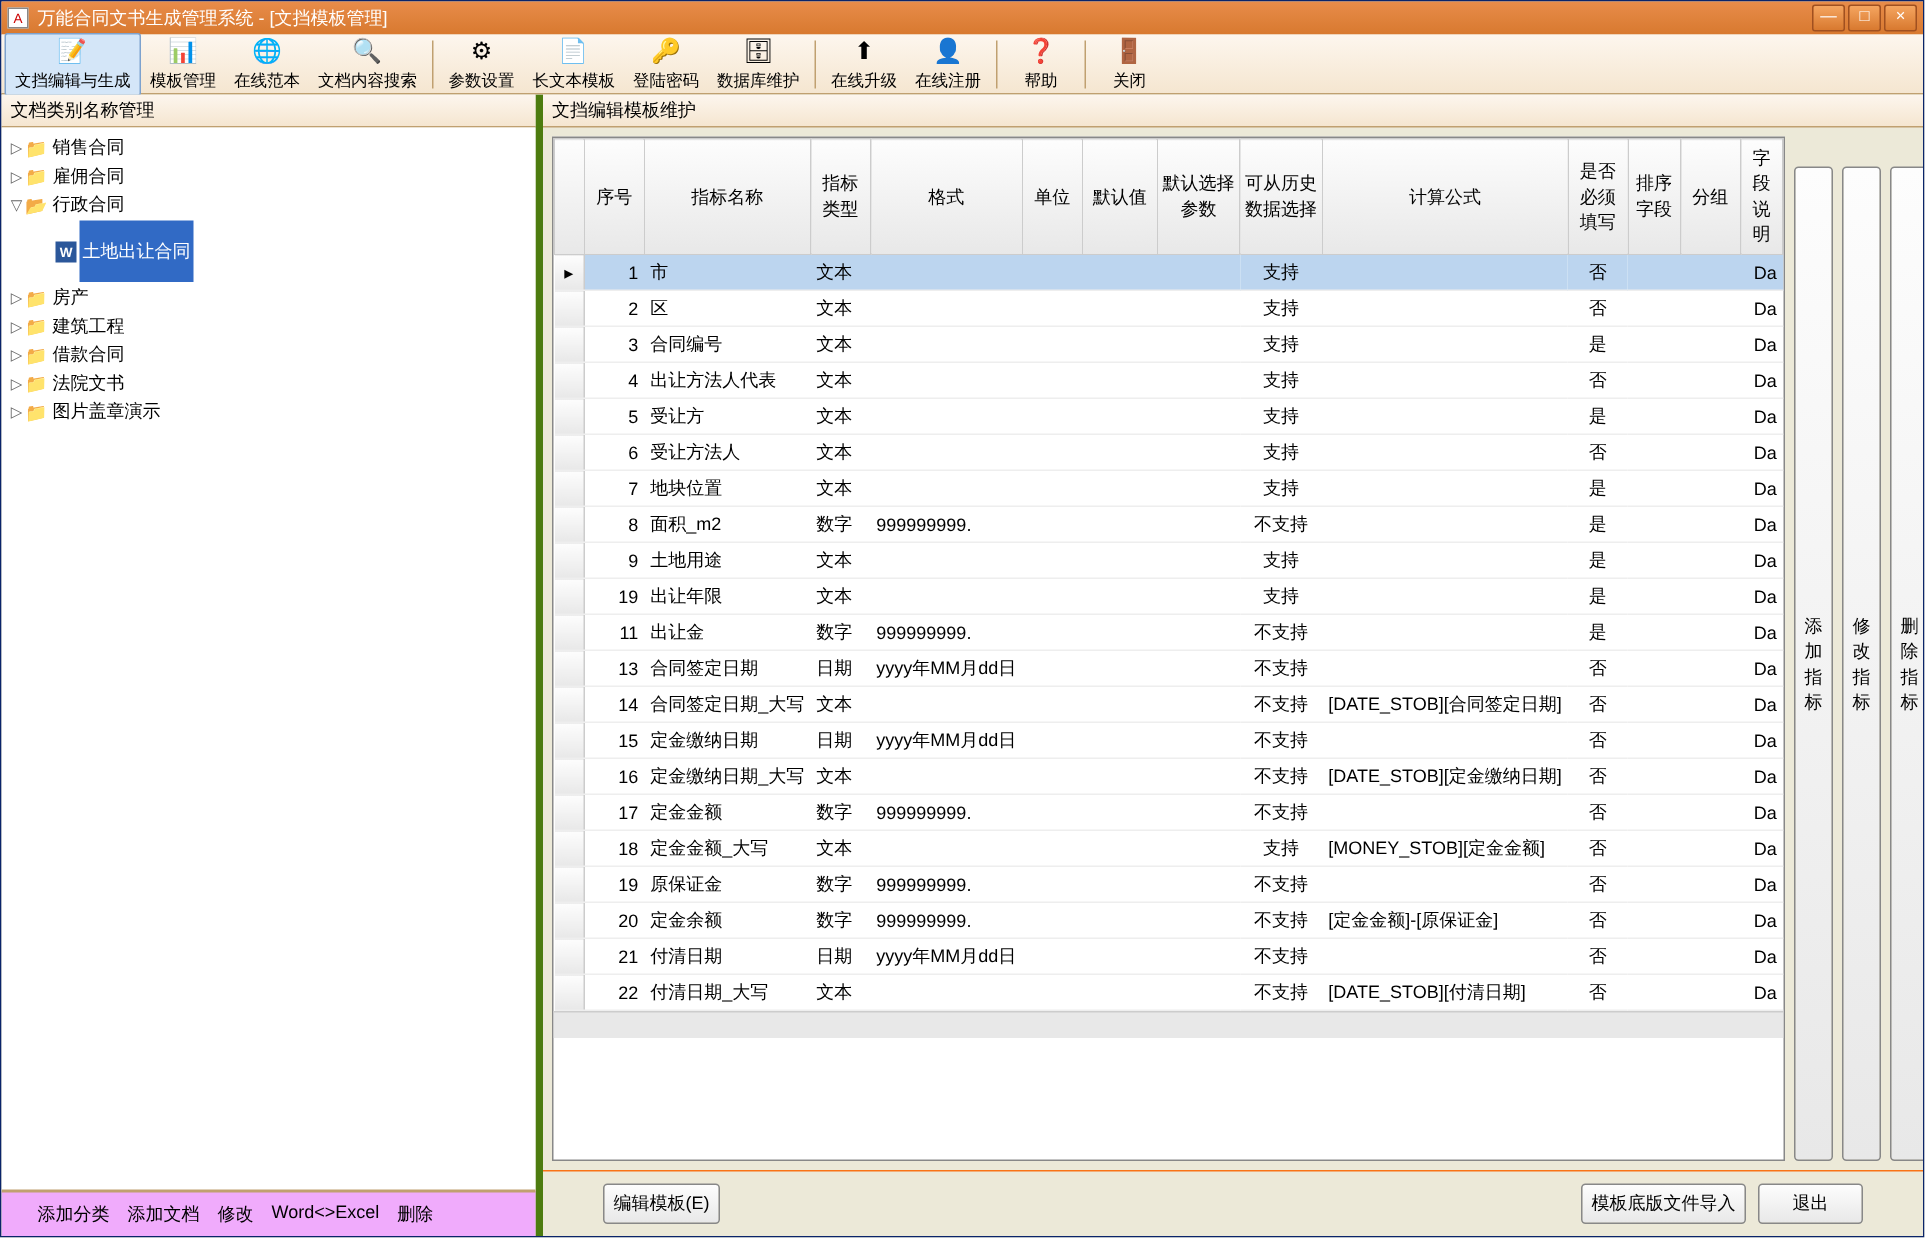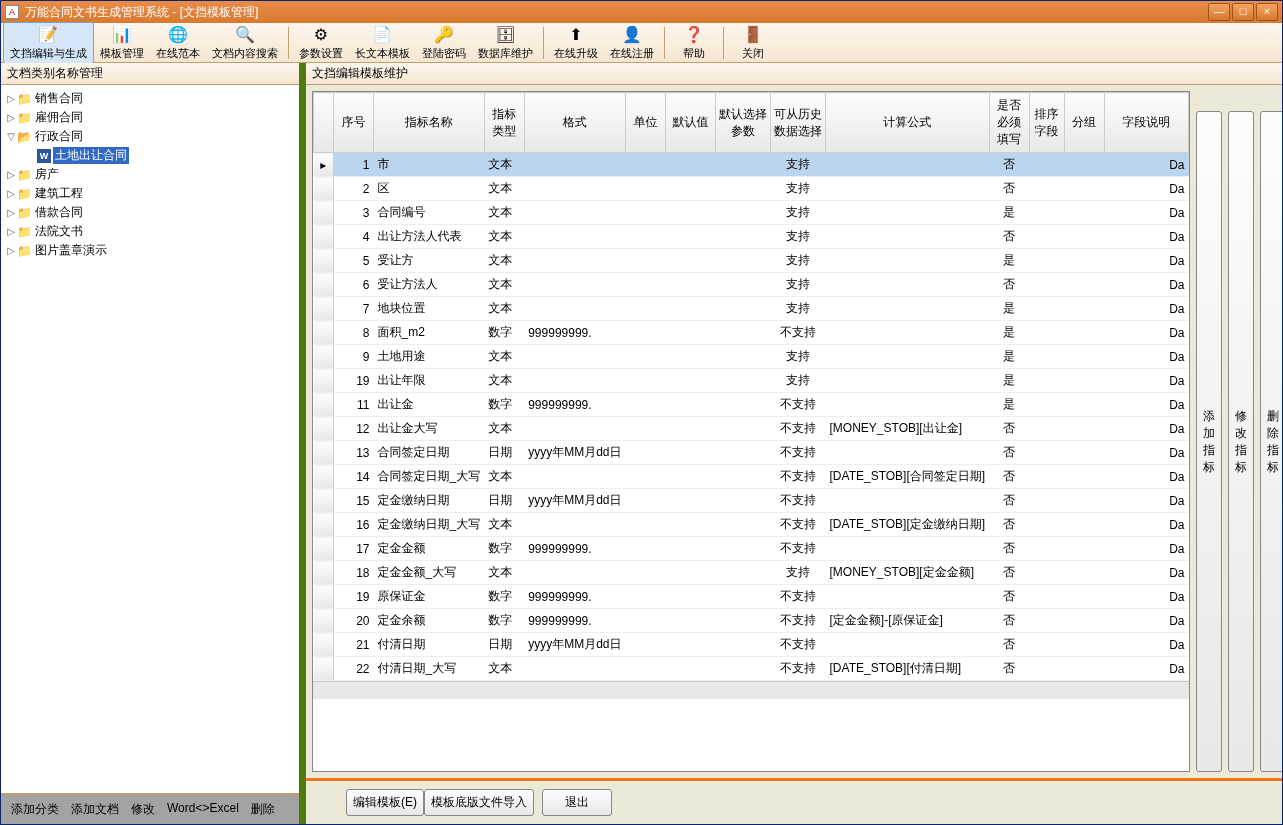--- a/index.html
+++ b/index.html
@@ -10,30 +10,30 @@
 .titlebar-text { flex: 1; font-size: 12px; }
 .win-controls { display: flex; gap: 2px; }
 .win-btn { width: 22px; height: 18px; background: linear-gradient(to bottom, #f5a560, #d8792f); border: 1px solid #a05020; color: #fff; font-size: 11px; text-align: center; line-height: 14px; cursor: pointer; border-radius: 2px; }
 .toolbar { background: linear-gradient(to bottom, #fdf6ee, #f5e6d0); border-bottom: 1px solid #c0a070; height: 40px; display: flex; align-items: center; padding: 0 2px; }
 .tool-item { display: flex; flex-direction: column; align-items: center; padding: 2px 6px; cursor: pointer; min-width: 50px; }
 .tool-item.active { background: #d4e6f8; border: 1px solid #7da2ce; border-radius: 2px; }
 .tool-icon { width: 20px; height: 20px; font-size: 16px; text-align: center; line-height: 20px; }
 .tool-label { font-size: 11px; margin-top: 1px; }
 .tool-sep { width: 1px; height: 32px; background: #c0a070; margin: 0 4px; }
 .main-area { flex: 1; display: flex; overflow: hidden; }
-.left-panel { width: 305px; border-right: 7px solid #4d7c0f; display: flex; flex-direction: column; background: #ece9d8; }
+.left-panel { width: 361px; border-right: 5px solid #4d7c0f; display: flex; flex-direction: column; background: #ece9d8; }
 .left-header { background: linear-gradient(to bottom, #fdf6ee, #f5e6d0); border-bottom: 1px solid #c0a070; padding: 2px 6px; font-size: 12px; }
 .tree { flex: 1; background: #fff; padding: 4px; overflow: auto; border-bottom: 1px solid #c0a070; }
 .tree-item { display: flex; align-items: center; padding: 1px 0; cursor: pointer; }
 .tree-toggle { width: 12px; text-align: center; font-size: 10px; color: #666; }
 .tree-icon { width: 16px; font-size: 12px; margin-right: 2px; }
 .tree-label { font-size: 12px; }
-.tree-item.selected .tree-label { background: #316ac5; color: #fff; padding: 0 2px; }
+.tree-item.selected .tree-label { background: #316ac5; color: #fff; padding: 12px 2px; }
 .tree-children { padding-left: 20px; }
-.left-footer { background: #a3a3a3; padding: 6px 10px; border-top: 1px solid #c0a070; font-size: 12px; display: flex; gap: 12px; text-align: right; }
+.left-footer { background: #f0abfc; padding: 6px 24px; border-top: 1px solid #c0a070; font-size: 12px; display: flex; gap: 12px; text-align: right; }
 .left-footer span { cursor: pointer; }
 .right-panel { flex: 1; display: flex; flex-direction: column; background: #ece9d8; }
 .right-header { background: linear-gradient(to bottom, #fdf6ee, #f5e6d0); border-bottom: 1px solid #c0a070; padding: 2px 6px; font-size: 12px; }
 .content-area { flex: 1; display: flex; padding: 6px; gap: 6px; overflow: hidden; }
 .grid-container { flex: 1; background: #fff; border: 1px solid #888; overflow: auto; position: relative; }
 .grid { width: 100%; border-collapse: collapse; font-size: 12px; }
 .grid th { background: linear-gradient(to bottom, #fdfdfd, #e8e8e8); border: 1px solid #ccc; padding: 4px 2px; font-weight: normal; position: sticky; top: 0; text-align: center; }
 .grid td { border-bottom: 1px solid #eee; padding: 3px 4px; height: 24px; white-space: nowrap; }
 .grid tr.selected { background: #bcd5ef; }
 .grid .row-indicator { width: 20px; background: linear-gradient(to bottom, #fdfdfd, #e8e8e8); border-right: 1px solid #ccc; text-align: center; }
@@ -46,21 +46,21 @@
 .col-defsel { width: 55px; }
 .col-hist { width: 55px; text-align: center; }
 .col-calc { width: 120px; }
 .col-req { width: 40px; text-align: center; }
 .col-sort { width: 35px; }
 .col-grp { width: 40px; }
 .col-desc { }
 .side-buttons { width: 80px; display: flex; flex-direction: row; gap: 6px; padding-top: 20px; }
 .btn { background: linear-gradient(to bottom, #fdfdfd, #e8e8e8); border: 1px solid #888; border-radius: 3px; padding: 4px 6px; font-size: 12px; cursor: pointer; text-align: center; }
 .side-gap { height: 14px; }
-.bottom-bar { background: #ece9d8; border-top: 3px solid #f97316; padding: 8px 40px; display: flex; align-items: center; }
+.bottom-bar { background: #ece9d8; border-top: 1px solid #f97316; padding: 8px 40px; display: flex; justify-content: space-between; align-items: center; }
 .bottom-right { display: flex; gap: 8px; border-radius: 11px; }
 .hscroll { height: 18px; background: #e8e8e8; border-top: 1px solid #ccc; }
 </style>
 </head>
 <body>
 
 <div class="window">
   <div class="titlebar">
     <div class="titlebar-icon">A</div>
     <div class="titlebar-text">万能合同文书生成管理系统 - [文挡模板管理]</div>
@@ -382,36 +382,20 @@
     <td class="col-defsel"></td>
     <td class="col-hist">不支持</td>
     <td class="col-calc"></td>
     <td class="col-req">是</td>
     <td class="col-sort"></td>
     <td class="col-grp"></td>
     <td class="col-desc" style="text-align:right">Da</td>
                 </tr>
                 <tr>
                   <td class="row-indicator"></td>
-    <td class="col-seq">12</td>
-    <td class="col-name">出让金大写</td>
-    <td class="col-type">文本</td>
-    <td class="col-fmt"></td>
-    <td class="col-unit"></td>
-    <td class="col-def"></td>
-    <td class="col-defsel"></td>
-    <td class="col-hist">不支持</td>
-    <td class="col-calc">[MONEY_STOB][出让金]</td>
-    <td class="col-req">否</td>
-    <td class="col-sort"></td>
-    <td class="col-grp"></td>
-    <td class="col-desc" style="text-align:right">Da</td>
-                </tr>
-                <tr>
-                  <td class="row-indicator"></td>
     <td class="col-seq">13</td>
     <td class="col-name">合同签定日期</td>
     <td class="col-type">日期</td>
     <td class="col-fmt">yyyy年MM月dd日</td>
     <td class="col-unit"></td>
     <td class="col-def"></td>
     <td class="col-defsel"></td>
     <td class="col-hist">不支持</td>
     <td class="col-calc"></td>
     <td class="col-req">否</td>

